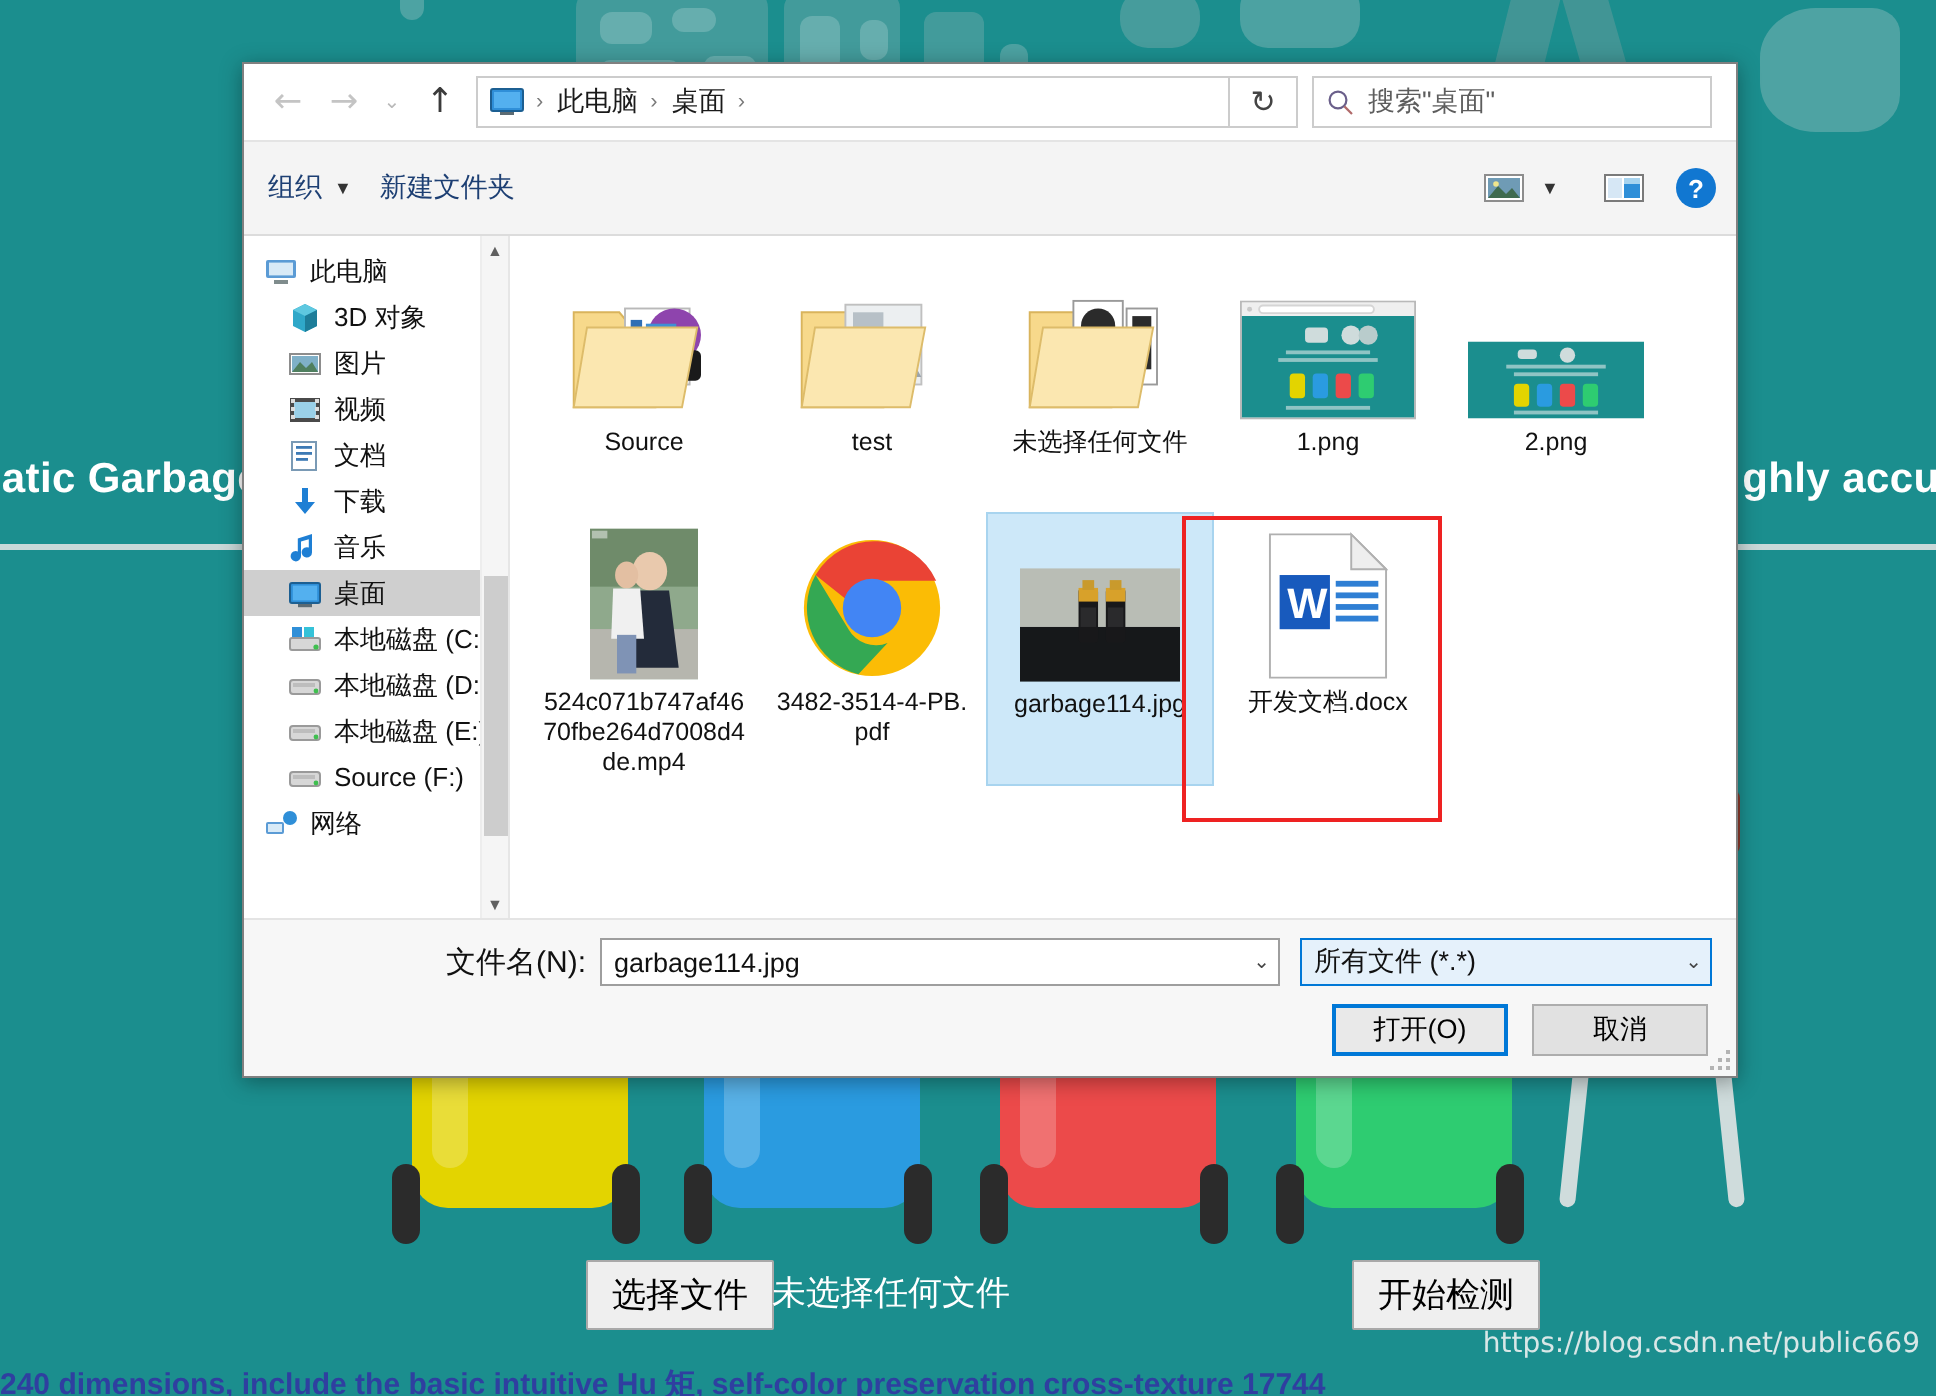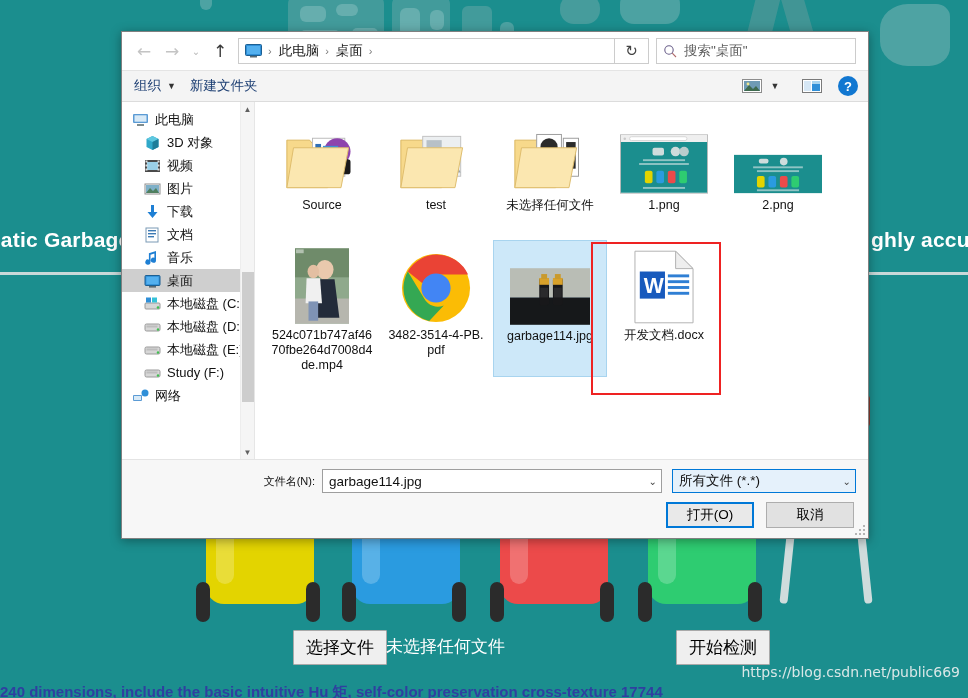--- a/index.html
+++ b/index.html
@@ -95,21 +95,21 @@
   .crumb-sep { color:#7a7a7a; font-size:11px; padding:0 4px 0 3px; }
   .crumb-drop { margin-left:auto; color:#555; font-size:10px; padding-right:2px; }
   .refresh-btn { width:34px; height:26px; border:1px solid #cccccc; border-left:none;
                  display:flex; align-items:center; justify-content:center;
                  font-size:15px; color:#444; }
   .searchbox { width:200px; height:26px; border:1px solid #cccccc; margin-left:7px;
                display:flex; align-items:center; padding:0 6px; }
   .search-icon { width:14px; height:14px; margin-right:7px; flex:0 0 auto; }
   .search-ph { color:#5d5d5d; font-size:13.5px; }
 
-  .cmdbar { height:32px; background:#f4f4f4; border-top:1px solid #e4e4e4;
+  .cmdbar { height:48px; background:#f4f4f4; border-top:1px solid #e4e4e4;
             border-bottom:1px solid #dcdcdc; display:flex; align-items:center;
             padding:0 10px; gap:0; }
   .cmd { font-size:13.5px; color:#1d3f73; padding:0 12px 0 2px; display:flex;
          align-items:center; gap:6px; }
   .cmd .caret { font-size:9px; color:#333; }
   .cmd-spacer { flex:1; }
   .view-icon-btn { width:28px; height:24px; display:flex; align-items:center; justify-content:center; }
   .mini-caret { width:18px; height:24px; display:flex; align-items:center; justify-content:center;
                 font-size:9px; color:#333; }
   .help-btn { width:20px; height:20px; border-radius:50%; background:#1177d1; color:#fff;
@@ -144,26 +144,26 @@
   .thumbwrap { height:78px; display:flex; align-items:flex-end; justify-content:center;
                margin-bottom:4px; }
   .fname { font-size:12.5px; color:#111; line-height:15px; word-break:break-all;
            padding:0 4px; }
   .annot-box { position:absolute; border:2px solid #ee2222; pointer-events:none; }
 
   
   .form-area { background:#f7f7f7; border-top:1px solid #e4e4e4; padding:9px 12px 10px;
                position:relative; }
   .form-row { display:flex; align-items:center; justify-content:flex-end; gap:0; }
-  .fn-label { font-size:11px; color:#111; margin-right:7px; }
+  .fn-label { font-size:15px; color:#111; margin-right:7px; }
   .fn-input { width:340px; height:24px; border:1px solid #9e9e9e; background:#fff;
               display:flex; align-items:center; padding:0 4px 0 6px; font-size:13.5px; }
   .fn-input .val { flex:1; color:#111; }
   .fn-input .caret { color:#444; font-size:10px; }
-  .filter-select { width:184px; height:24px; border:1px solid #0078d7; background:#e5f1fb;
+  .filter-select { width:206px; height:24px; border:1px solid #0078d7; background:#e5f1fb;
                    margin-left:10px; display:flex; align-items:center;
                    padding:0 4px 0 6px; font-size:13.5px; }
   .filter-select .val { flex:1; color:#111; }
   .filter-select .caret { color:#444; font-size:10px; }
   .btn-row { display:flex; justify-content:flex-end; gap:12px; margin-top:9px; padding-right:2px; }
   .dlg-btn { width:88px; height:26px; border:1px solid #adadad; background:#e1e1e1;
              font-size:13.5px; color:#000; display:flex; align-items:center;
              justify-content:center; font-family:"Liberation Sans", sans-serif; }
   .dlg-btn.primary { background:#e9e9e9; border:2px solid #0078d7; }
   .grip { position:absolute; right:3px; bottom:3px; width:11px; height:11px; }
@@ -330,56 +330,56 @@
           <div class="tree-item indent">
             <span class="tree-ico"><svg viewBox="0 0 17 16" width="17" height="16">
                 <path d="M8.5 1l6 3v8l-6 3-6-3V4z" fill="#2fa8c9"></path>
                 <path d="M8.5 1l6 3-6 3-6-3z" fill="#5ec8e0"></path>
                 <path d="M8.5 7v8l6-3V4z" fill="#1d7d99"></path>
               </svg></span>
             <span>3D 对象</span>
           </div>
           <div class="tree-item indent">
             <span class="tree-ico"><svg viewBox="0 0 17 16" width="17" height="16">
+                <rect x="1" y="3" width="15" height="10" fill="#fff" stroke="#8d8d8d"></rect>
+                <rect x="2" y="4" width="13" height="8" fill="#7fb0c8"></rect>
+                <path d="M2 12l4-5 3 3 3-3 3 5z" fill="#4f7f5f"></path>
+              </svg></span>
+            <span>图片</span>
+          </div>
+          <div class="tree-item indent">
+            <span class="tree-ico"><svg viewBox="0 0 17 16" width="17" height="16">
                 <rect x="1" y="2" width="15" height="12" fill="#4a4a4a"></rect>
                 <rect x="3" y="4" width="11" height="8" fill="#9ad0e8"></rect>
                 <rect x="1.5" y="2.5" width="2" height="2" fill="#ddd"></rect>
                 <rect x="1.5" y="6.5" width="2" height="2" fill="#ddd"></rect>
                 <rect x="1.5" y="10.5" width="2" height="2" fill="#ddd"></rect>
                 <rect x="13.5" y="2.5" width="2" height="2" fill="#ddd"></rect>
                 <rect x="13.5" y="6.5" width="2" height="2" fill="#ddd"></rect>
                 <rect x="13.5" y="10.5" width="2" height="2" fill="#ddd"></rect>
               </svg></span>
             <span>视频</span>
           </div>
           <div class="tree-item indent">
             <span class="tree-ico"><svg viewBox="0 0 17 16" width="17" height="16">
-                <rect x="1" y="3" width="15" height="10" fill="#fff" stroke="#8d8d8d"></rect>
-                <rect x="2" y="4" width="13" height="8" fill="#7fb0c8"></rect>
-                <path d="M2 12l4-5 3 3 3-3 3 5z" fill="#4f7f5f"></path>
-              </svg></span>
-            <span>图片</span>
-          </div>
-          <div class="tree-item indent">
-            <span class="tree-ico"><svg viewBox="0 0 17 16" width="17" height="16">
-                <path d="M7 1h3v7h3.5L8.5 14 3.5 8H7z" fill="#1e7fd4"></path>
-              </svg></span>
-            <span>下载</span>
-          </div>
-          <div class="tree-item indent">
-            <span class="tree-ico"><svg viewBox="0 0 17 16" width="17" height="16">
                 <rect x="2" y="1" width="12" height="14" fill="#fff" stroke="#7a9ab5"></rect>
                 <rect x="4" y="3" width="8" height="1.4" fill="#3d7ab5"></rect>
                 <rect x="4" y="6" width="8" height="1.4" fill="#3d7ab5"></rect>
                 <rect x="4" y="9" width="6" height="1.4" fill="#3d7ab5"></rect>
               </svg></span>
             <span>文档</span>
           </div>
           <div class="tree-item indent">
             <span class="tree-ico"><svg viewBox="0 0 17 16" width="17" height="16">
+                <path d="M7 1h3v7h3.5L8.5 14 3.5 8H7z" fill="#1e7fd4"></path>
+              </svg></span>
+            <span>下载</span>
+          </div>
+          <div class="tree-item indent">
+            <span class="tree-ico"><svg viewBox="0 0 17 16" width="17" height="16">
                 <path d="M12 1v9.2a2.6 2.6 0 1 1-1.6-2.4V3.6L6.5 4.8v7.3A2.6 2.6 0 1 1 4.9 9.7V3.3z" fill="#1e7fd4"></path>
               </svg></span>
             <span>音乐</span>
           </div>
           <div class="tree-item indent selected">
             <span class="tree-ico"><svg viewBox="0 0 17 16" width="17" height="16">
                 <rect x="1" y="2.5" width="15" height="10" rx="1" fill="#2f8fd8" stroke="#1c5f92"></rect>
                 <rect x="2.4" y="3.8" width="12.2" height="7.4" fill="#53b0ef"></rect>
                 <rect x="5" y="13" width="7" height="1.6" fill="#5c6b73"></rect>
               </svg></span>
@@ -409,21 +409,21 @@
                 <circle cx="14" cy="10.5" r="1.2" fill="#3fbf4f"></circle>
               </svg></span>
             <span>本地磁盘 (E:)</span>
           </div>
           <div class="tree-item indent">
             <span class="tree-ico"><svg viewBox="0 0 17 16" width="17" height="16">
                 <rect x="1" y="5" width="15" height="7" rx="1.5" fill="#d7d7d7" stroke="#9a9a9a"></rect>
                 <rect x="2.5" y="6.5" width="11" height="2" fill="#bdbdbd"></rect>
                 <circle cx="14" cy="10.5" r="1.2" fill="#3fbf4f"></circle>
               </svg></span>
-            <span>Study (F:)</span>
+            <span>Source (F:)</span>
           </div>
           <div class="tree-item">
             <span class="tree-ico"><svg viewBox="0 0 17 16" width="17" height="16">
                 <rect x="1" y="7" width="9" height="6" rx="1" fill="#5b9bd5"></rect>
                 <rect x="2" y="8" width="7" height="4" fill="#d8eaf7"></rect>
                 <circle cx="13" cy="5" r="3.5" fill="#2f8fd8"></circle>
               </svg></span>
             <span>网络</span>
           </div>
         </div>

